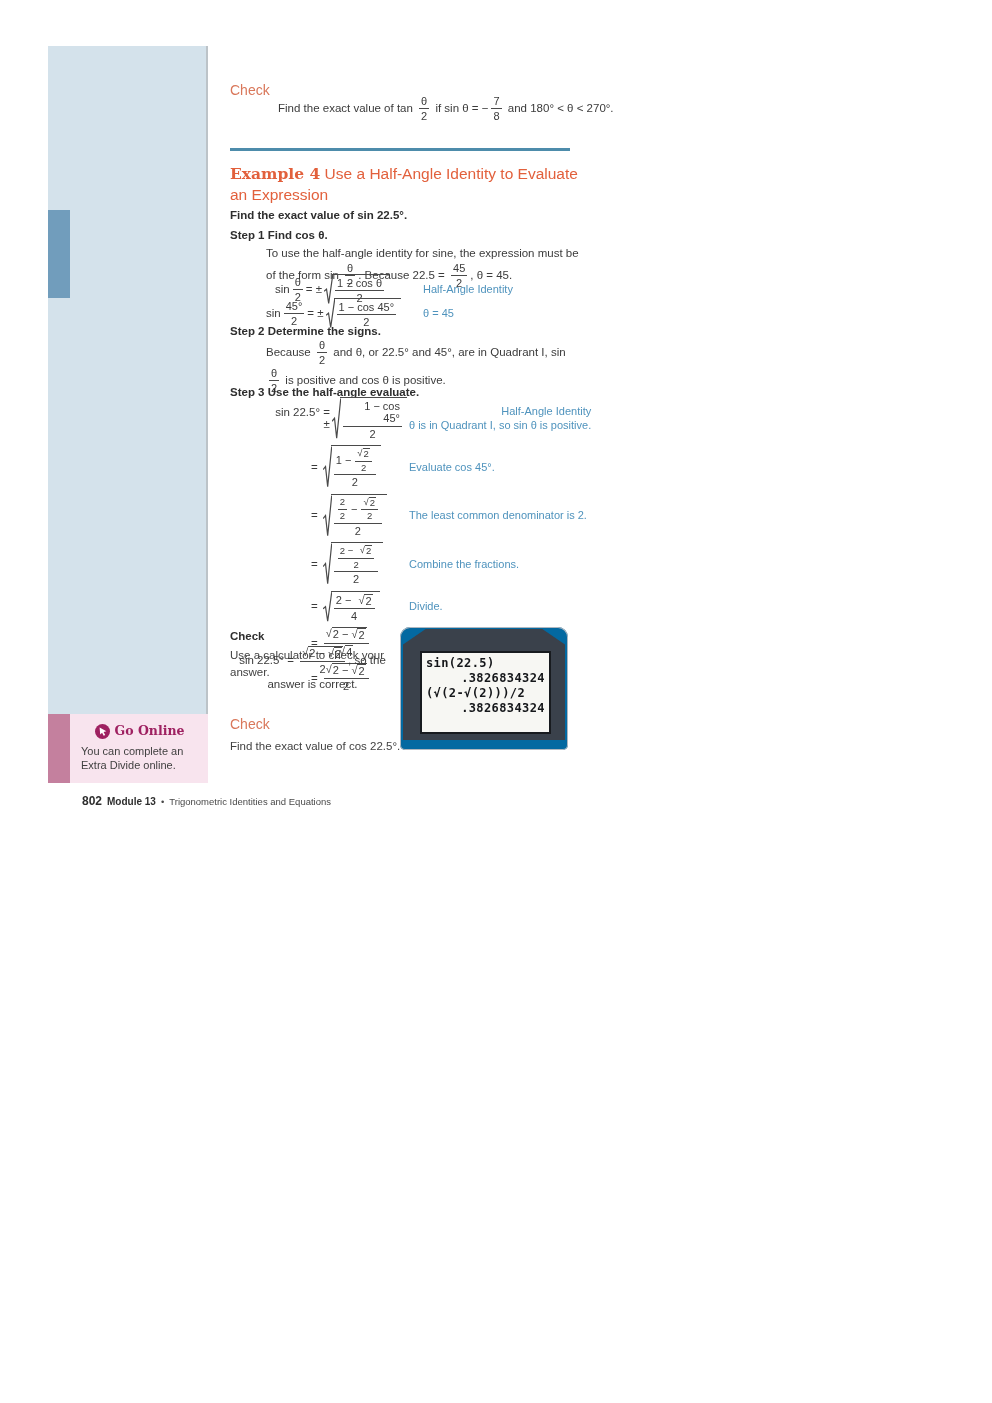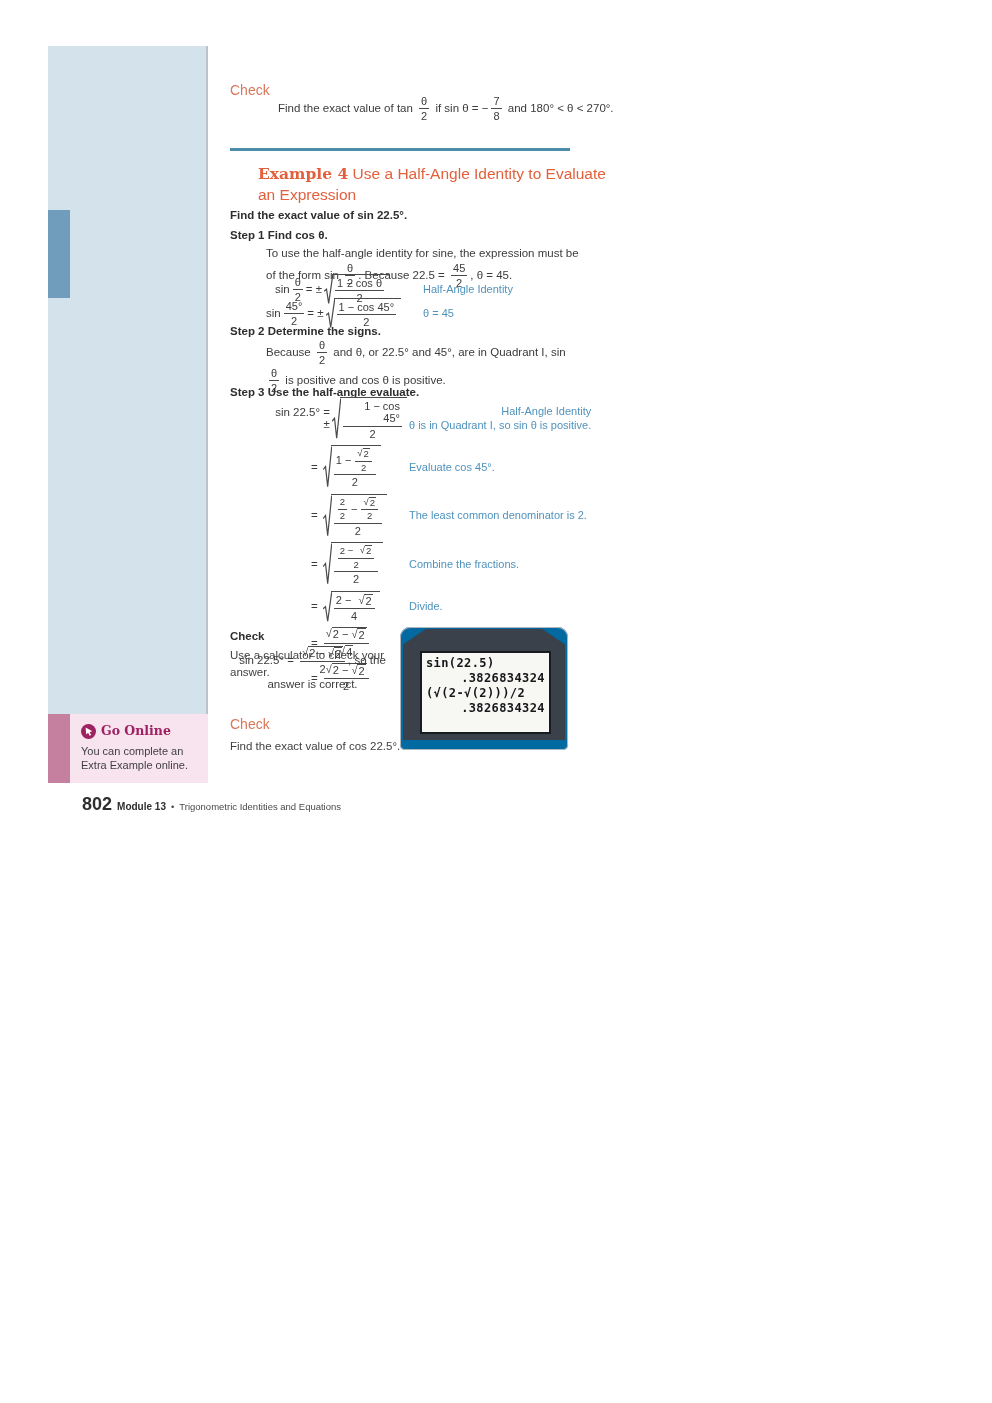--- a/index.html
+++ b/index.html
@@ -16,29 +16,29 @@
   .side-box .box-body { flex:1; padding:9px 10px 10px 11px; font-size:11px; line-height:1.34; color:#3f3f3f; }
   .think { top:210px; min-height:88px; }
   .think .accent { background:#719dbc; }
   .think .box-body { background:#e9f1f6; }
   .go { top:714px; min-height:62px; }
   .go .accent { background:#c4809e; }
   .go .box-body { background:#f8e4ee; }
   .box-head { display:flex; align-items:center; gap:5px; margin-bottom:4px;
     font-family:"DejaVu Serif", serif; font-weight:bold; font-size:12.5px; }
   .think .box-head { color:#1a7080; }
-  .go .box-head { color:#9e2161; }
+  .go .box-head { color:#9e2161;justify-content:center; }
   .box-head svg { flex:0 0 auto; display:block; }
   
   .abs { position:absolute; }
   .check-orange { font-size:14px; color:#d9775a; }
   .body-txt { font-size:11.5px; line-height:1.45; color:#424242; }
   .bold-txt { font-weight:bold; color:#2e2e2e; }
   .rule { position:absolute; left:230px; top:148px; width:340px; height:3px; background:#4d8cab; }
-  .example-title { left:230px; top:163px; width:352px; font-size:15.5px; line-height:1.38; color:#e2603c;margin-left:28px; }
+  .example-title { left:230px; top:163px; width:352px; font-size:15.5px; line-height:1.38; color:#e2603c; }
   .example-label { font-family:"DejaVu Serif", serif; font-weight:bold; color:#e2603c; }
   .ann { color:#4f93bd; font-size:11px; line-height:1.3; }
   
   .math { color:#3b3b3b; }
   .fr { display:inline-flex; flex-direction:column; align-items:center; vertical-align:middle;
         margin:0 3px; line-height:1.12; font-size:11px; }
   .fr > .nu { border-bottom:1px solid #4a4a4a; padding:0 2px 1px 2px;
         display:inline-flex; align-items:center; justify-content:center; gap:2px; }
   .fr > .de { padding-top:1px; display:inline-flex; align-items:center; justify-content:center; }
   .fr.small { font-size:9.5px; margin:0 2px; }
@@ -59,21 +59,21 @@
     background:#0369a1; border-radius:10px 10px 5px 5px; box-shadow:inset 0 0 0 1px #b0b7bf; }
   .calc .calc-body { position:absolute; left:3px; right:3px; top:2px; bottom:10px; background:#3a414b;
     clip-path:polygon(14% 0, 86% 0, 100% 14%, 100% 100%, 0 100%, 0 14%); }
   .calc .screen { position:absolute; left:20px; right:17px; top:24px; bottom:16px;
     background:#f7f7f3; border:2px solid #181b1f;
     font-family:"DejaVu Sans Mono", monospace; font-weight:bold; font-size:12px;
     line-height:15px; color:#15171a; padding:3px 4px; letter-spacing:0.4px; }
   .calc .screen .r { text-align:right; }
   
   .footer { position:absolute; left:82px; top:794px; display:flex; align-items:baseline; gap:5px; }
-  .footer .pg { font-size:18px; font-weight:bold; color:#2e2e2e; }
+  .footer .pg { font-size:12px; font-weight:bold; color:#2e2e2e; }
   .footer .mod { font-size:10px; font-weight:bold; color:#2e2e2e; }
   .footer .sep { font-size:9.5px; color:#4a4a4a; }
   .footer .ttl { font-size:9.5px; color:#4a4a4a;text-align:right; }
 </style>
 </head>
 <body>
 
 <div class="page">
 
   <div class="sidebar-col"></div>
@@ -85,21 +85,21 @@
   <div class="side-box go">
     <div class="accent"></div>
     <div class="box-body">
       <div class="box-head">
         <svg width="15" height="15" viewBox="0 0 15 15">
           <circle cx="7.5" cy="7.5" r="7.5" fill="#9e2161"></circle>
           <path d="M4.6 3.4 L11.4 7.2 L8.6 7.9 L10.2 10.9 L8.7 11.7 L7.1 8.8 L5.2 10.6 Z" fill="#ffffff"></path>
         </svg>
         <span>Go Online</span>
       </div>
-      <div>You can complete an Extra Example online.</div>
+      <div>You can complete an Extra Divide online.</div>
     </div>
   </div>
 
   <div class="abs check-orange" style="left:230px; top:82px;">Check</div>
   <div class="abs body-txt math" style="left:230px; top:95px; width:350px;margin-left:48px;">
     <span>Find the exact value of tan</span>
     <span class="fr">
         <span class="nu">θ</span>
         <span class="de">2</span>
       </span>

